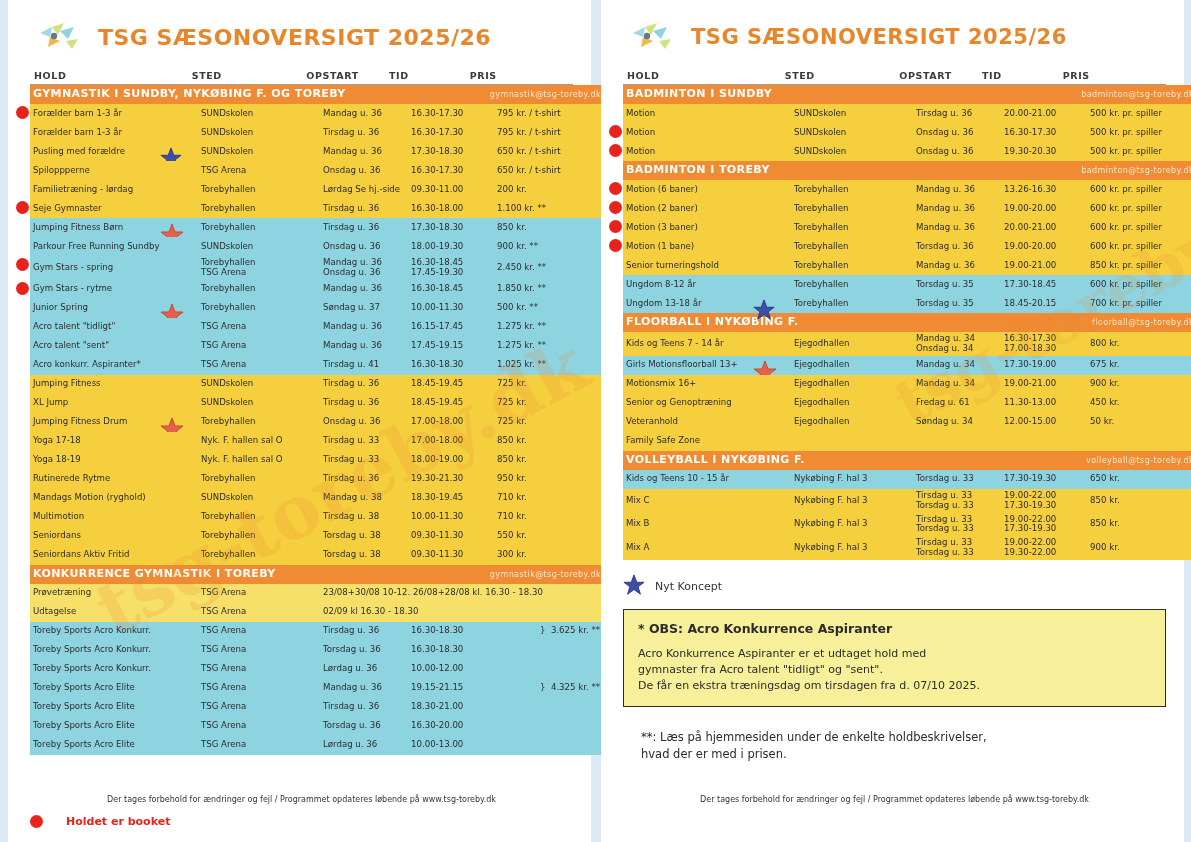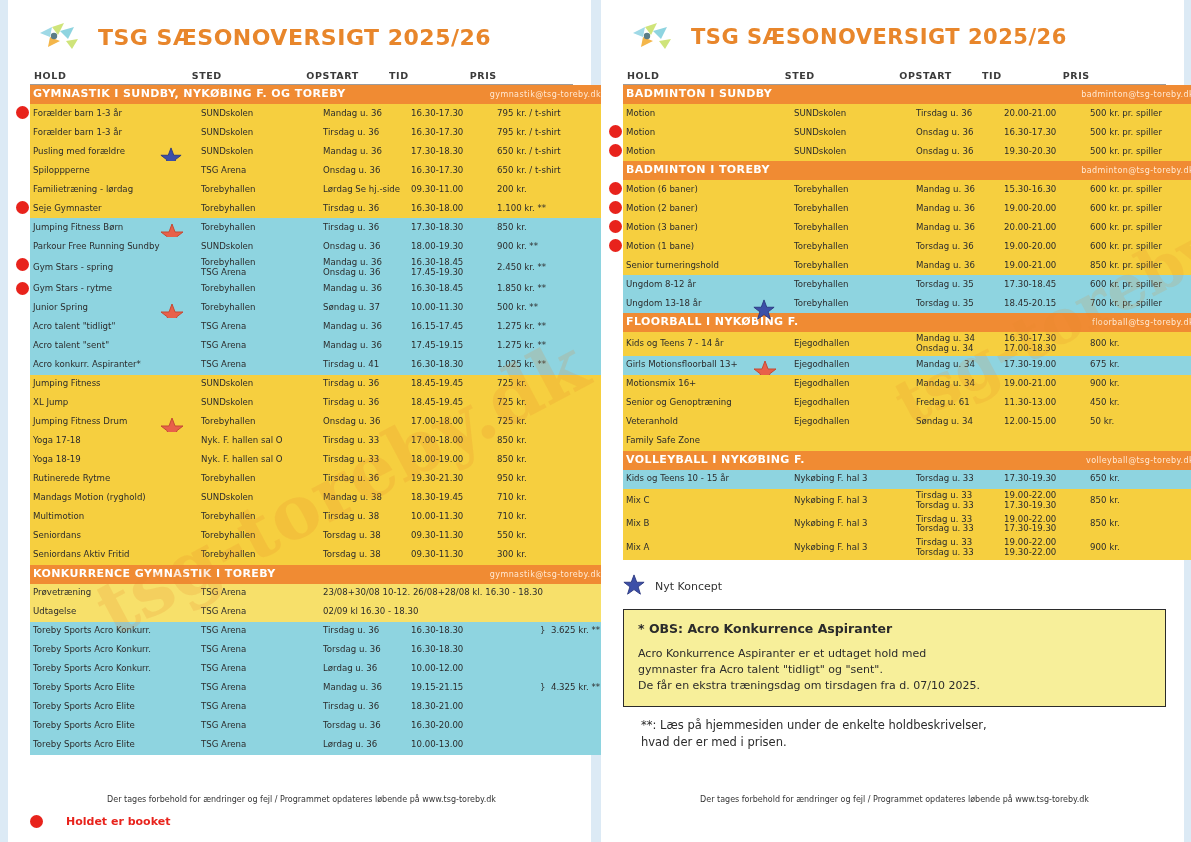--- a/index.html
+++ b/index.html
@@ -83,21 +83,21 @@
   }
   .booked .dot2{width:13px;height:13px;border-radius:50%;background:#e8231c;}
 
   
   .legend{display:flex;align-items:center;gap:10px;margin-top:14px;font-size:11px;color:#333;}
   .notebox{
     margin-top:10px;border:1.4px solid #2b2b2b;background:#f7ef9a;
     padding:10px 12px 12px 14px;font-size:11px;color:#2b2b2b;line-height:1.45;
   }
   .notebox h4{margin:0 0 8px 0;font-size:12.5px;font-weight:bold;}
-  .starnote{margin-top:10px;font-size:11.5px;color:#2b2b2b;line-height:1.5;padding-left:18px;}
+  .starnote{margin-top:22px;font-size:11.5px;color:#2b2b2b;line-height:1.5;padding-left:18px;}
 
   
   .wm{
     position:absolute;left:40px;top:430px;
     font-size:74px;color:rgba(232,134,43,0.18);font-weight:bold;
     transform:rotate(-28deg);pointer-events:none;white-space:nowrap;
     font-family:"DejaVu Serif", serif;
   }
   .wm2{
     position:absolute;left:250px;top:250px;
@@ -495,21 +495,21 @@
             </colgroup>
             <tbody>
               <tr class="rowsec">
                 <td colspan="3">BADMINTON I TOREBY</td>
                 <td colspan="2" class="mail">badminton@tsg-toreby.dk</td>
               </tr>
               <tr class="y">
                 <td style="position:relative"><span class="dot" style="top:2px"></span>Motion (6 baner)</td>
                 <td>Torebyhallen</td>
                 <td>Mandag   u. 36</td>
-                <td>15.30-16.30</td>
+                <td>13.26-16.30</td>
                 <td class="pricecell">600 kr. pr. spiller</td>
               </tr>
               <tr class="y">
                 <td style="position:relative"><span class="dot" style="top:2px"></span>Motion (2 baner)</td>
                 <td>Torebyhallen</td>
                 <td>Mandag   u. 36</td>
                 <td>19.00-20.00</td>
                 <td class="pricecell">600 kr. pr. spiller</td>
               </tr>
               <tr class="y">

